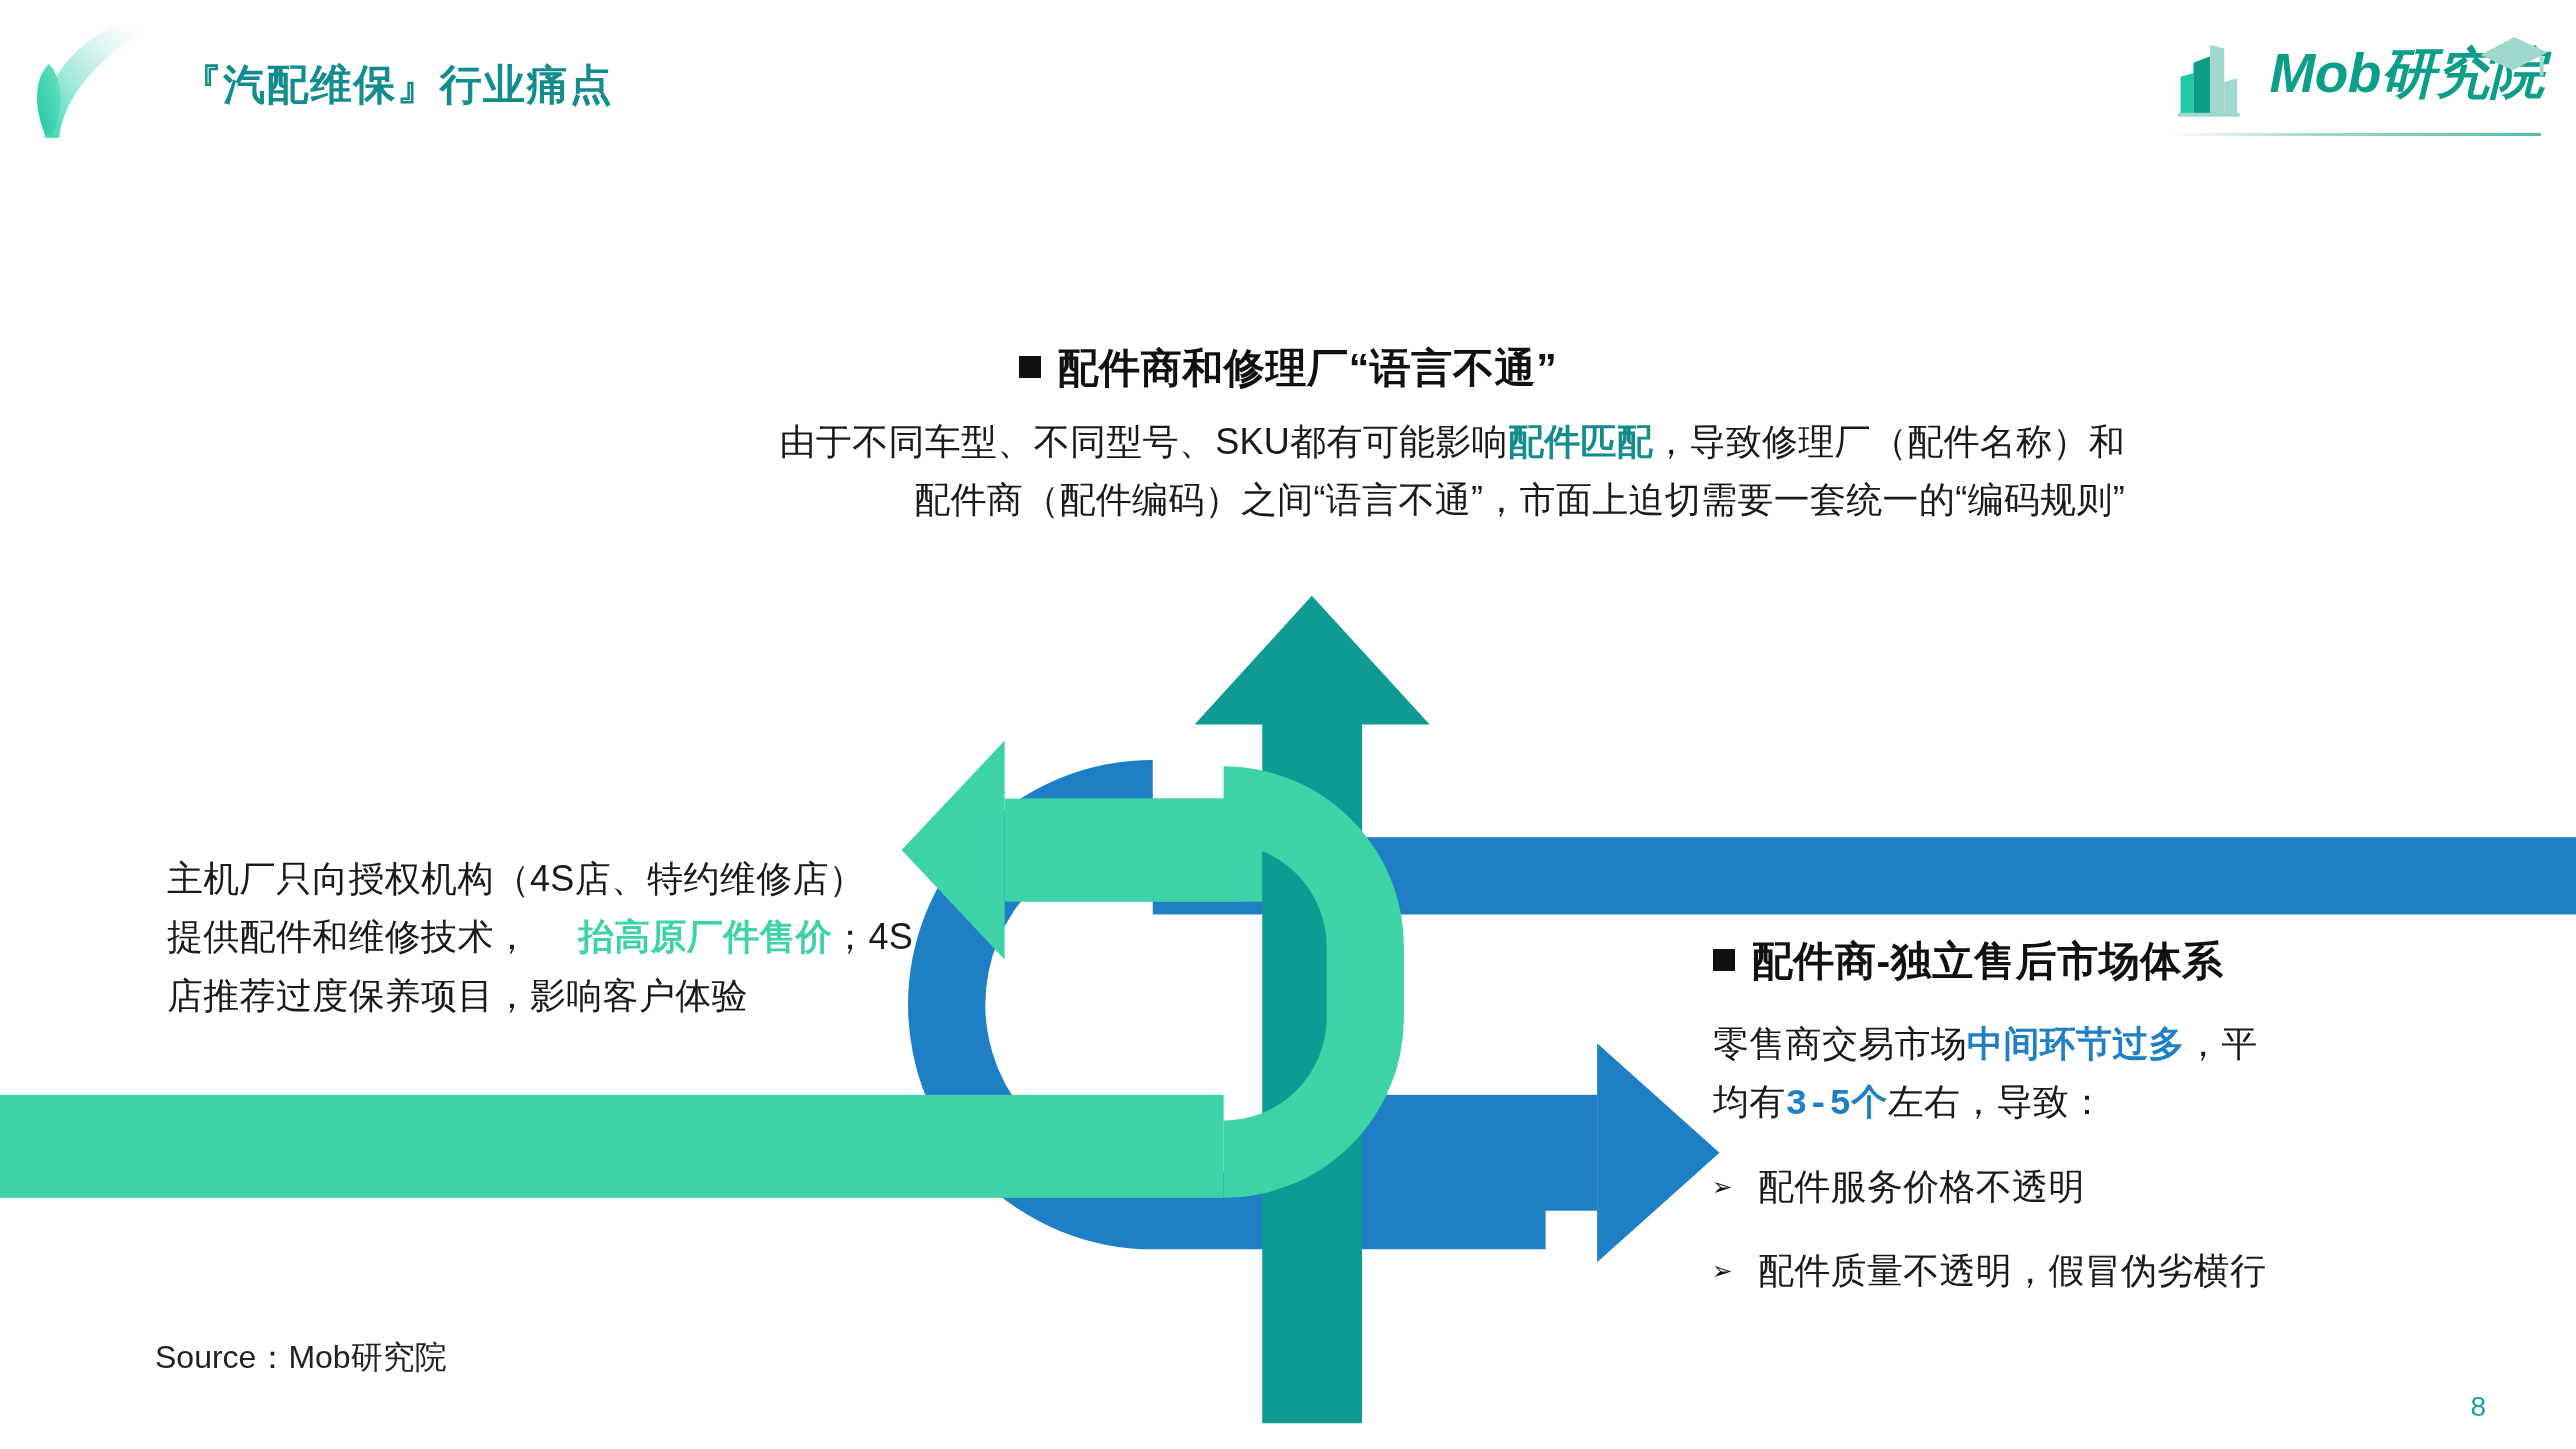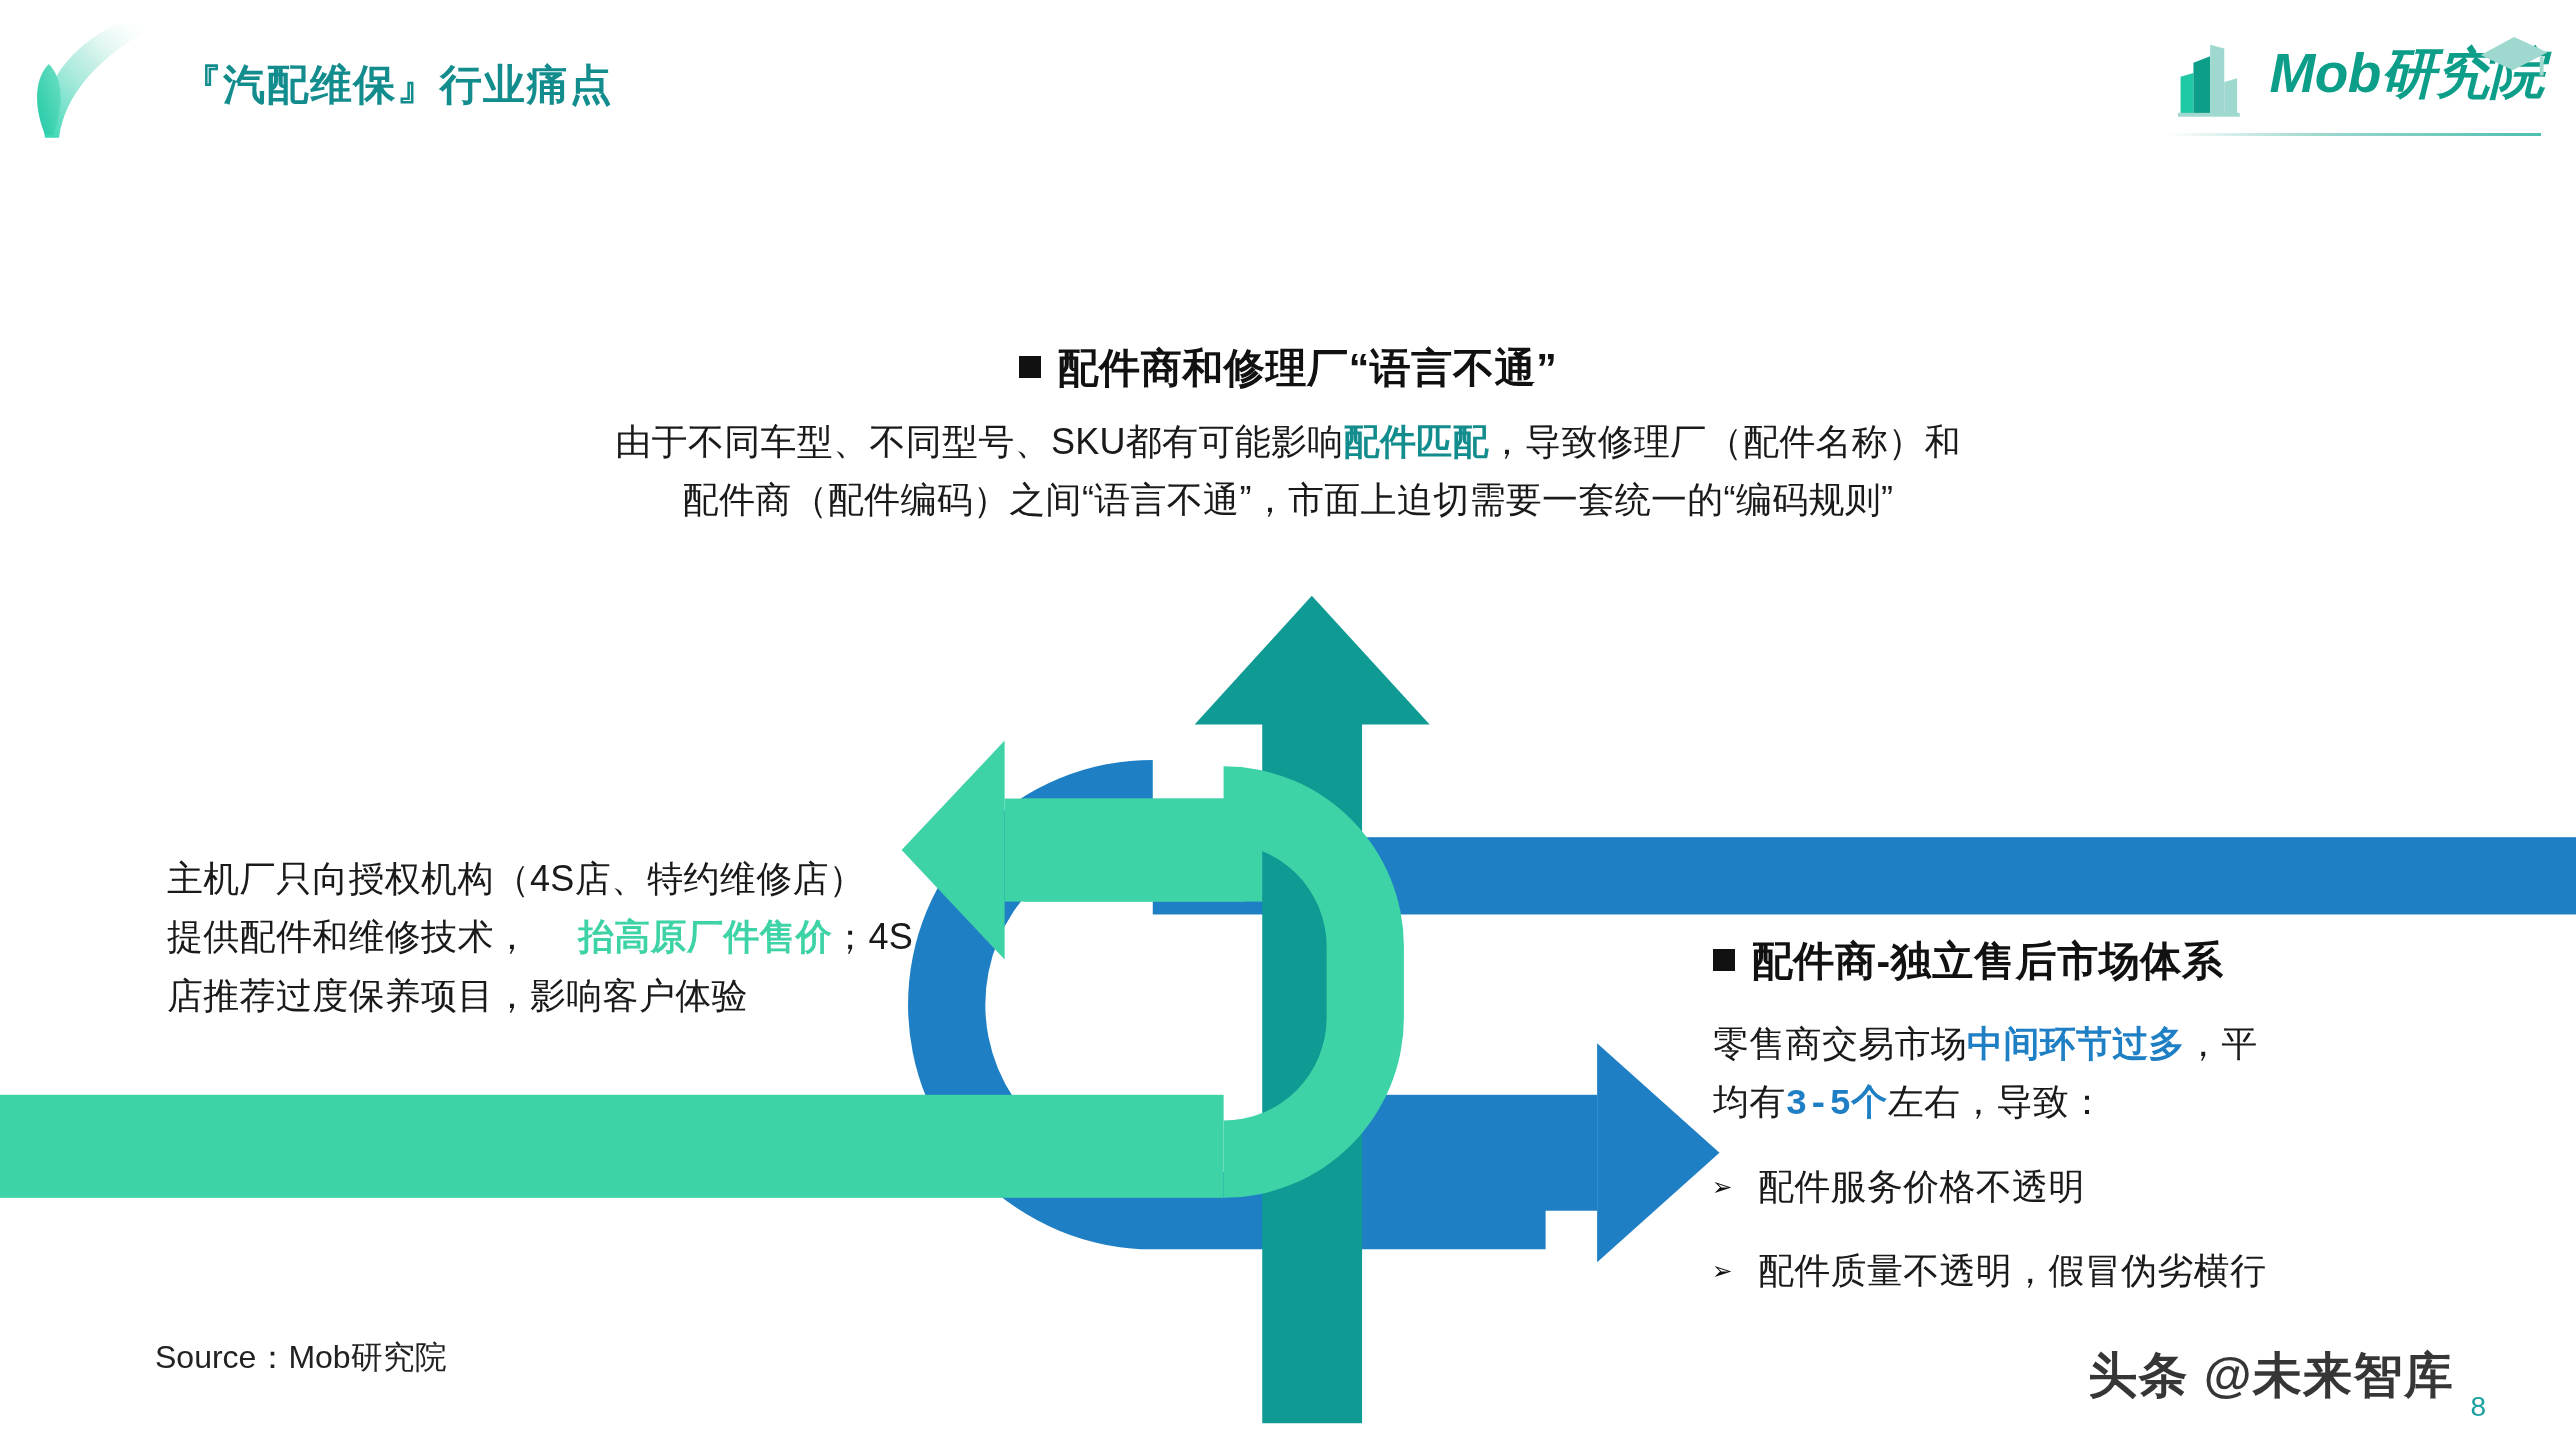--- a/index.html
+++ b/index.html
@@ -107,21 +107,21 @@
     line-height: 1.62;
     letter-spacing: 0.3px;
   }
   .hl-teal  { color: #128c8c; font-weight: bold; }
   .hl-green { color: #3ed2a7; font-weight: bold; margin-left: 48px; }
   .hl-blue  { color: #1f7fc4; font-weight: bold; }
 
   
   #block-top { position: absolute; left: 451px; top: 341px; width: 1674px; text-align: center; }
   #block-top .blk-heading { margin-bottom: 16.7px; }
-  #block-top .blk-body { text-align: center; }
+  #block-top .blk-body { text-align: right; }
 
   
   #block-left { position: absolute; left: 425px; top: 760px; }
   #block-left-body { position: absolute; left: 167px; top: 850px; width: 914px; }
 
   
   #block-right { position: absolute; left: 1713px; top: 934px; }
   #block-right-body { position: absolute; left: 1713px; top: 1018px; width: 792px; font-family: Liberation Mono, monospace; }
   .bullet-list { margin-top: 16.7px; }
   .bullet-item {
@@ -297,17 +297,16 @@
         <span>配件服务价格不透明</span>
       </div>
       <div class="bullet-item">
         <span class="bullet-arrow">➢</span>
         <span>配件质量不透明，假冒伪劣横行</span>
       </div>
     </div>
   </div>
 
   <div class="source">Source：Mob研究院</div>
-  <div class="watermark">头条 @未来智库</div>
   <div class="page-num">8</div>
 
 </div>
 
 
 </body></html>

